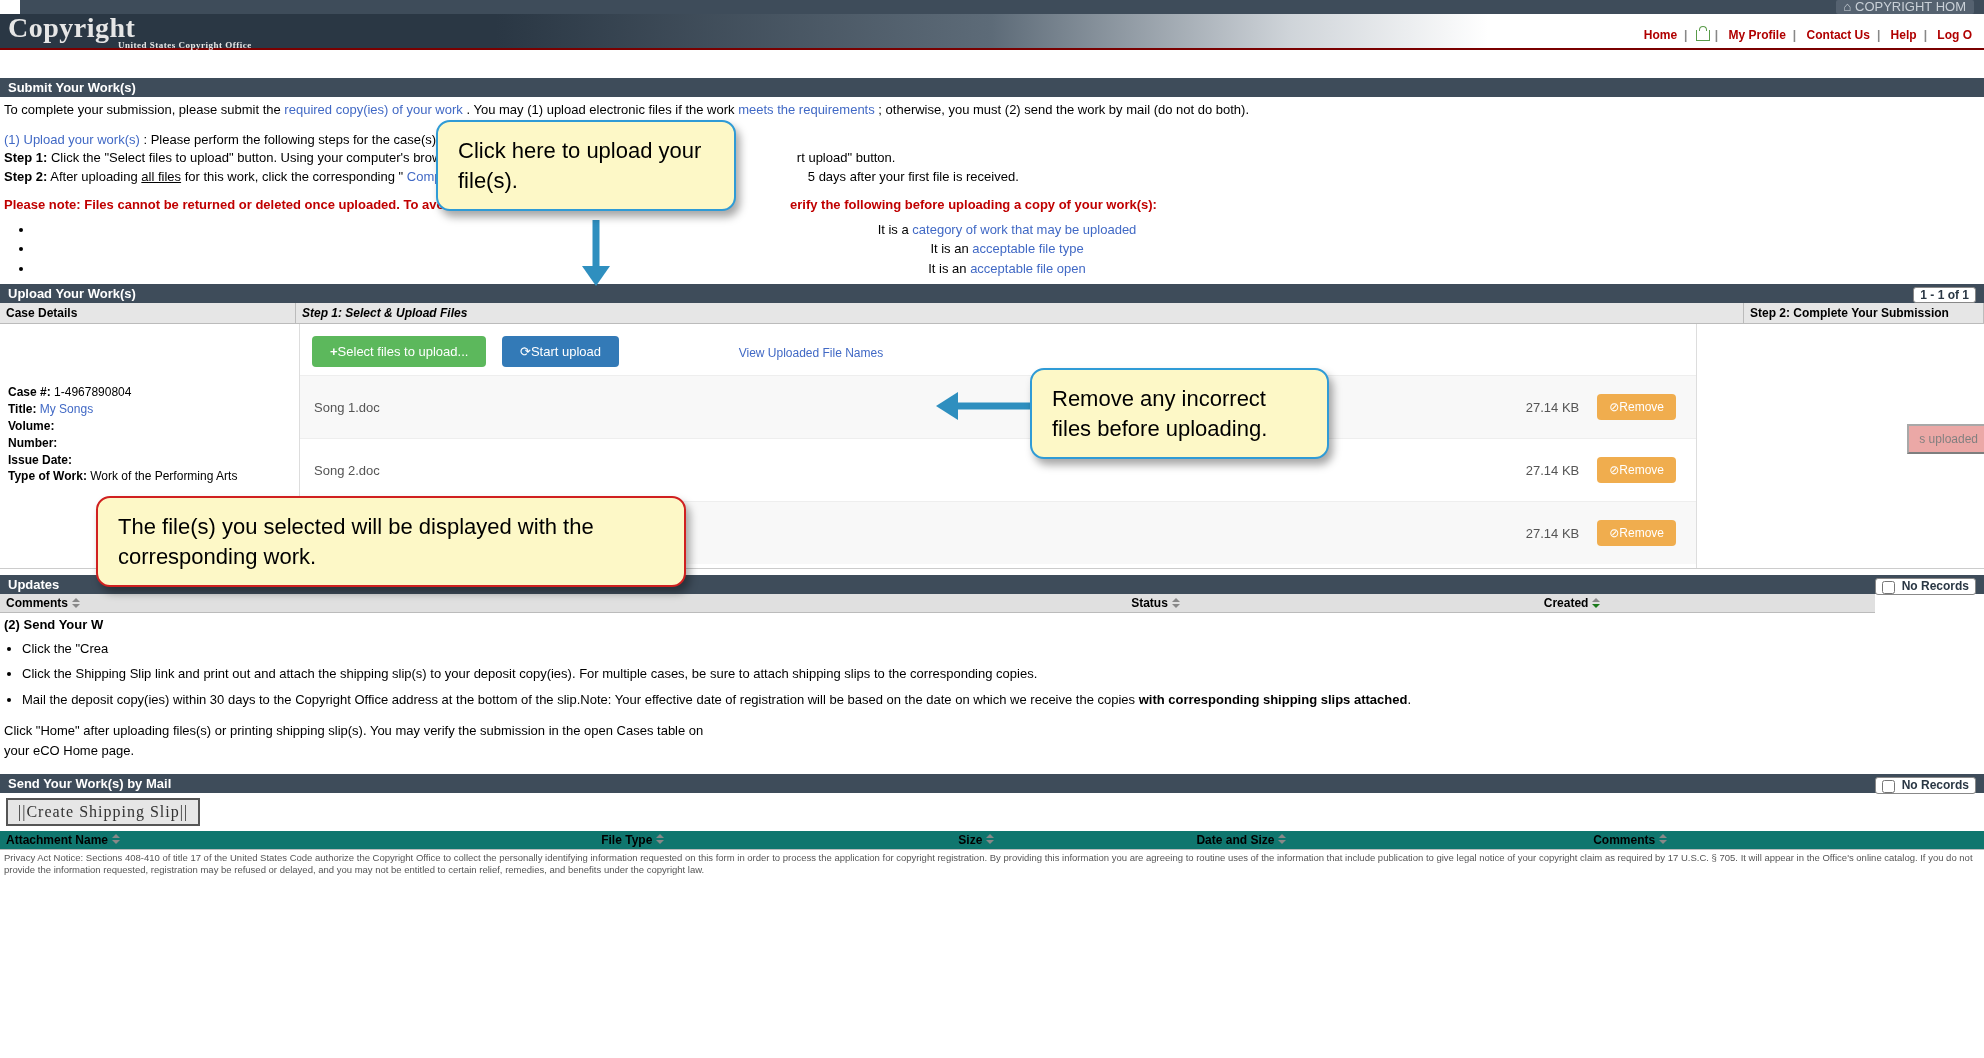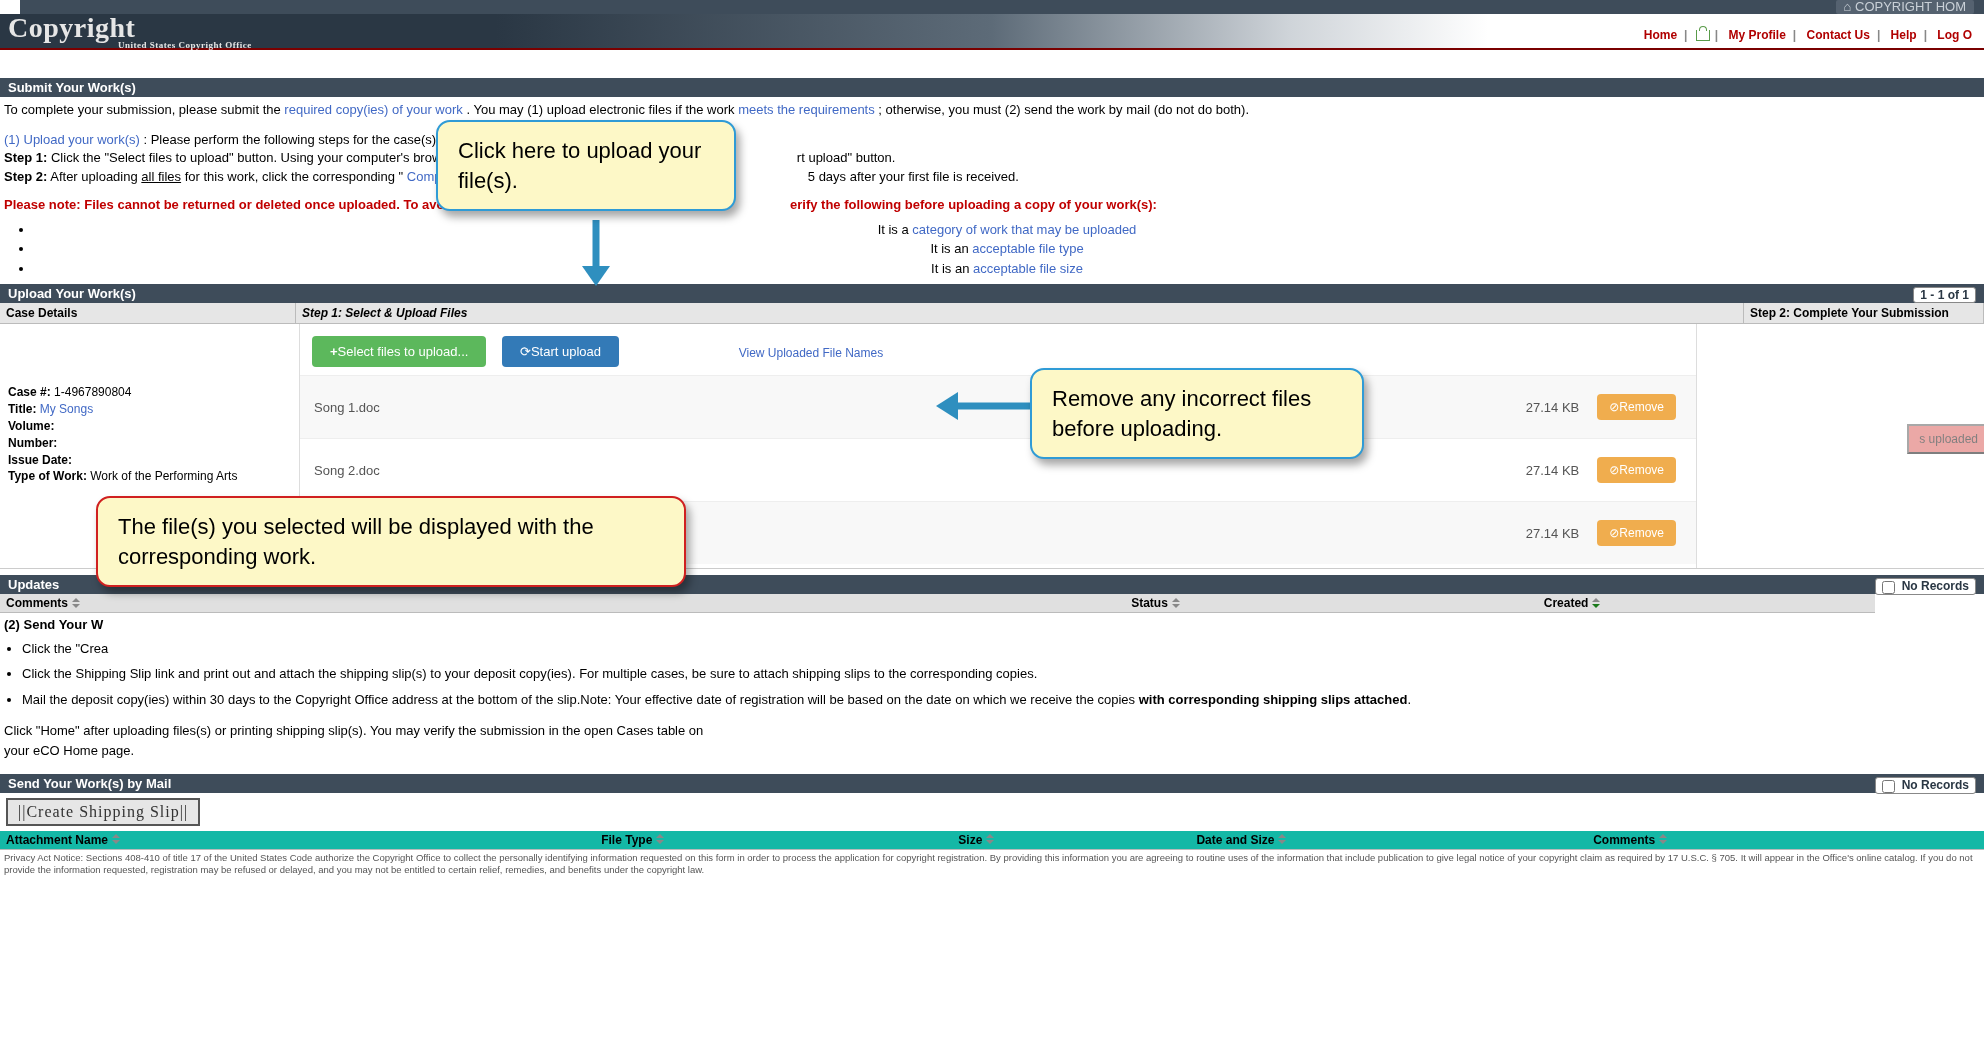--- a/index.html
+++ b/index.html
@@ -56,21 +56,21 @@
 .sort-icon::before{content:"";position:absolute;top:0;left:0;border-left:4px solid transparent;border-right:4px solid transparent;border-bottom:4px solid #888;}
 .sort-icon::after{content:"";position:absolute;bottom:0;left:0;border-left:4px solid transparent;border-right:4px solid transparent;border-top:4px solid #888;}
 .sort-icon.down::after{border-top-color:#1a7a1a;}
 
 .send-section { padding: 2px 4px 8px 4px; line-height:1.5;}
 .send-section ul { list-style: disc; margin: 4px 0 4px 18px;}
 .send-section ul li { margin-bottom: 6px;}
 
 .ship-btn { display:inline-block; border:2px solid #555; background:#e6e6e6; padding:3px 10px; margin:3px 6px; font-family: Georgia, serif; font-size:16px; letter-spacing:1px; color:#333; cursor:pointer;}
 
-.mail-head { background:#14b8a6; display:flex; border-bottom:1px solid #bbb;}
+.mail-head { background:#0f766e; display:flex; border-bottom:1px solid #bbb;}
 .mail-head .mh { padding:2px 6px; font-weight:bold; font-size:12px;}
 
 .footer-note { font-size:9.5px; color:#555; padding:2px 4px; line-height:1.25;}
 
 
 .callout { position: absolute; background: #fdf8c7; border: 2.5px solid #2f9bd6; border-radius: 14px; padding: 14px 20px; font-size: 22px; line-height: 1.35; box-shadow: 4px 6px 8px rgba(0,0,0,0.35); z-index: 20; }
 .callout-red { border-color: #d02020; }
 .arrow-down { position:absolute; z-index:19; }
 .arrow-down svg, .arrow-left svg { display:block; }
 .arrow-left { position:absolute; z-index:19; }
@@ -134,21 +134,21 @@
   </div>
   <div style="height:10px"></div>
   <div>
     <span class="red-note">Please note: Files cannot be returned or deleted once uploaded. To avoid de</span>
     <span style="display:inline-block;width:308px"></span>
     <span class="red-note">erify the following before uploading a copy of your work(s):</span>
   </div>
   <ul>
     <li><span>It is a </span><a>category of work that may be uploaded</a></li>
     <li><span>It is an </span><a>acceptable file type</a></li>
-    <li><span>It is an </span><a>acceptable file size</a></li>
+    <li><span>It is an </span><a>acceptable file open</a></li>
   </ul>
 </div>
 
 <div class="section-bar">
   <span>Upload Your Work(s)</span>
   <span class="count-pill">1 - 1 of 1</span>
 </div>
 
 <div class="col-head-row">
   <div class="col col-case">Case Details</div>
@@ -258,21 +258,21 @@
 <div class="callout" style="left:436px; top:42px; width:300px;">
   <span>Click here to upload your file(s).</span>
 </div>
 <div class="arrow-down" style="left:576px; top:142px;">
   <svg width="40" height="70">
         <path d="M20 0 L20 52" stroke="#2f8fbf" stroke-width="7" fill="none"></path>
         <path d="M6 46 L20 66 L34 46 Z" fill="#2f8fbf"></path>
       </svg>
 </div>
 
-<div class="callout" style="left:1030px; top:290px; width:334px;">
+<div class="callout" style="left:1030px; top:290px; width:299px;">
   <span>Remove any incorrect files before uploading.</span>
 </div>
 <div class="arrow-left" style="left:928px; top:308px;">
   <svg width="110" height="40">
         <path d="M110 20 L24 20" stroke="#2f8fbf" stroke-width="7" fill="none"></path>
         <path d="M30 6 L8 20 L30 34 Z" fill="#2f8fbf"></path>
       </svg>
 </div>
 
 <div class="callout callout-red" style="left:96px; top:418px; width:590px;">

